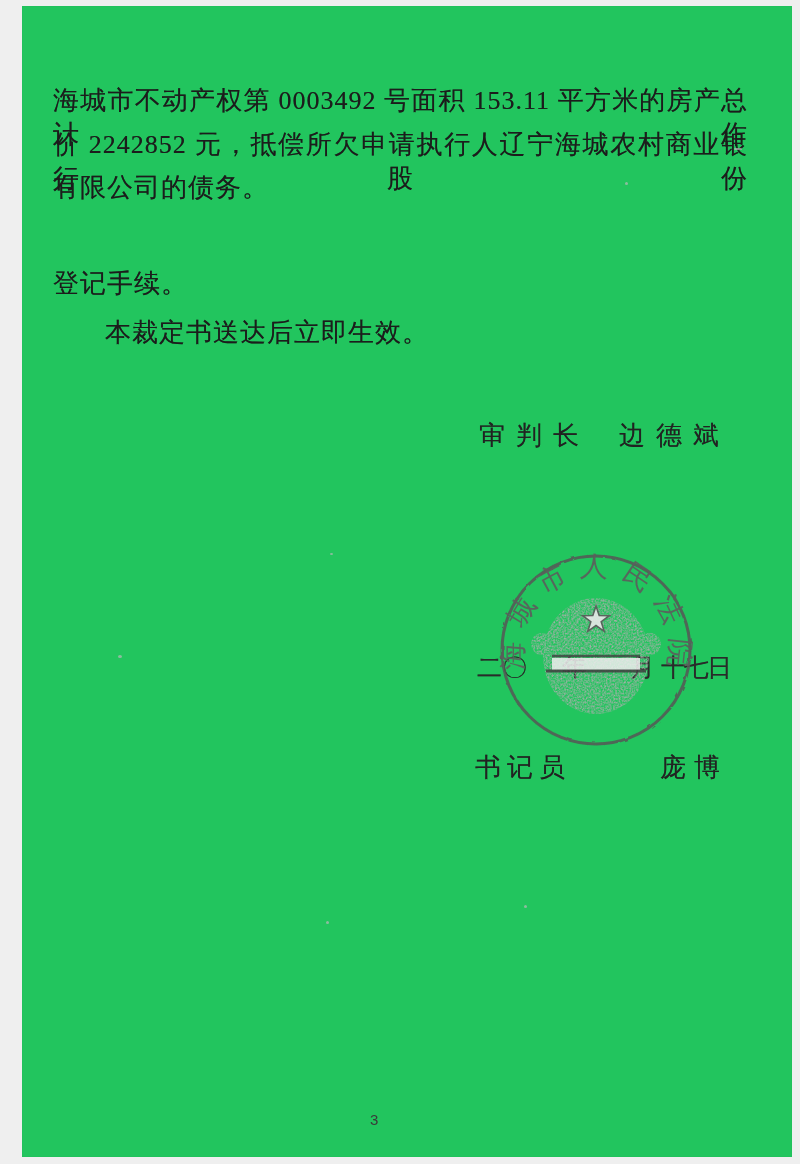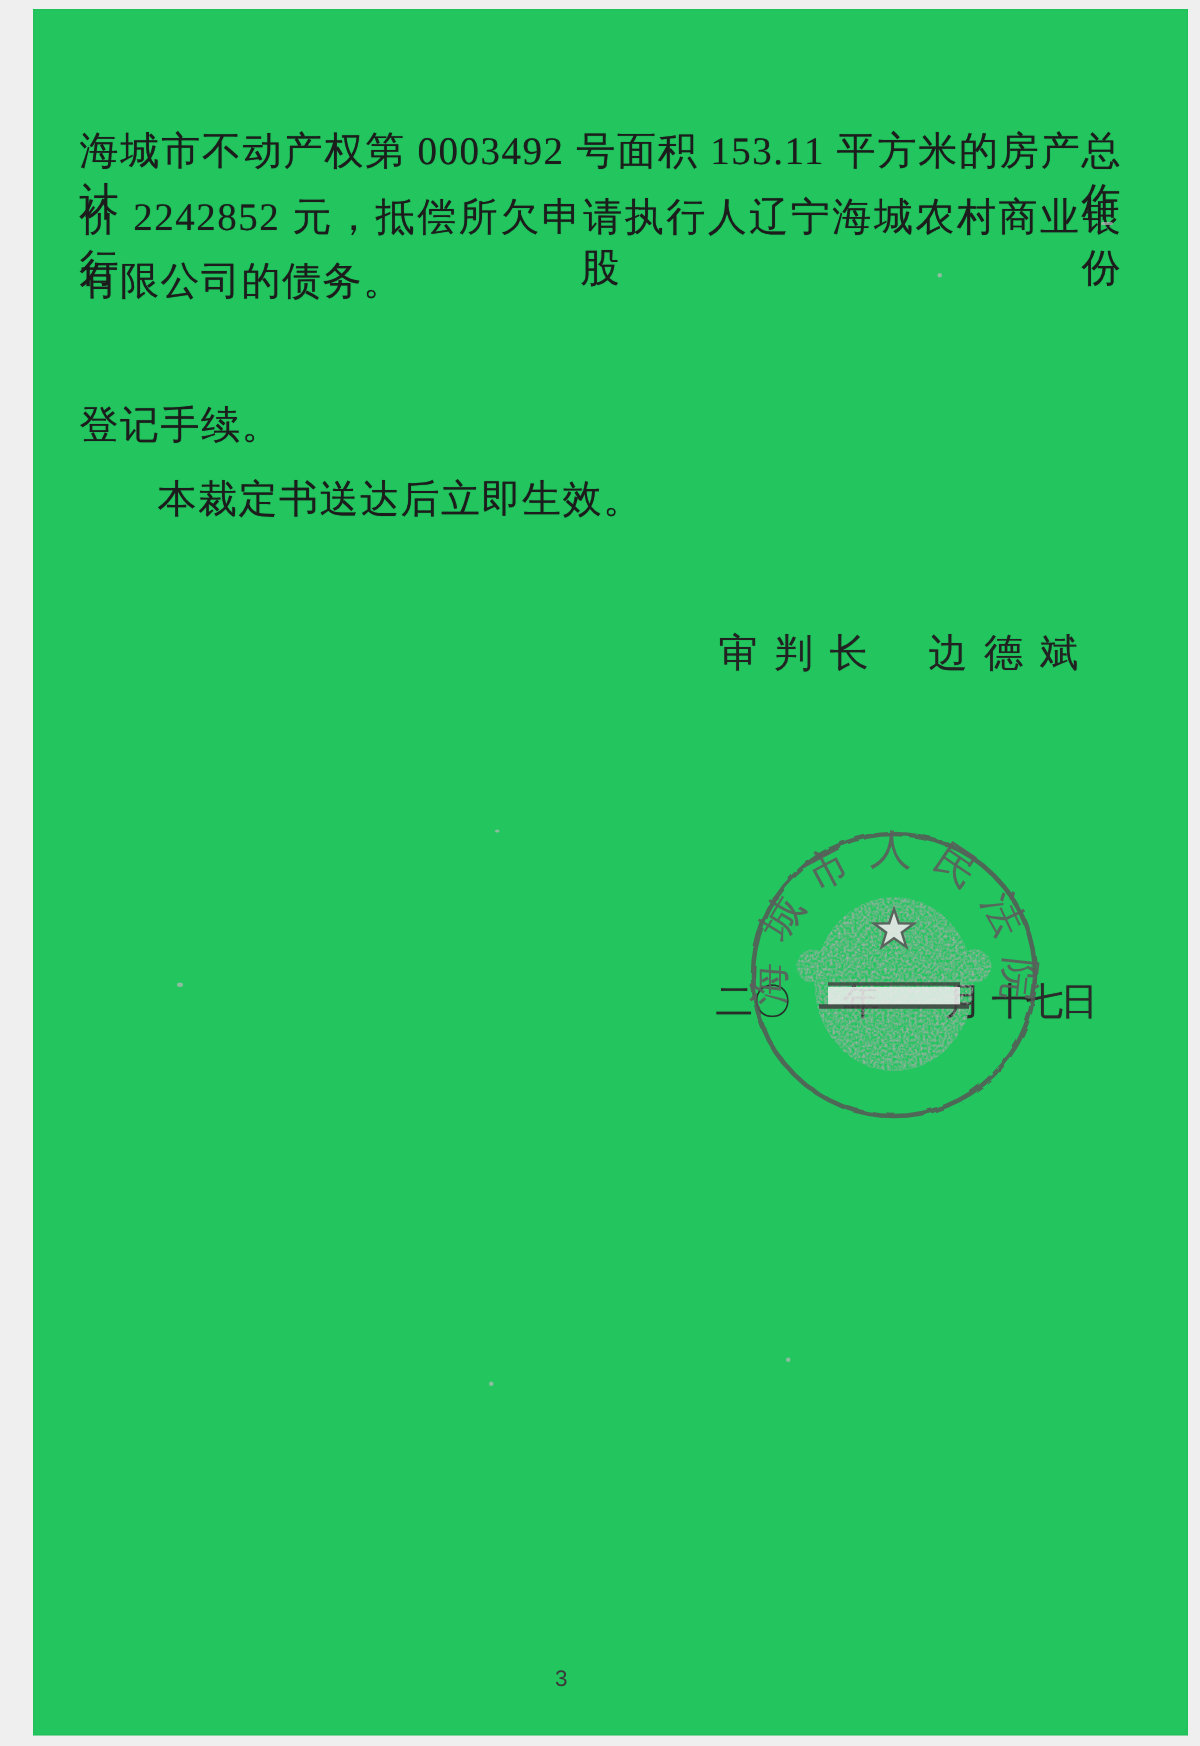--- a/index.html
+++ b/index.html
@@ -93,20 +93,23 @@
       <line x1="62" y1="112" x2="150" y2="112" stroke="#3f3f3f" stroke-width="2.4" opacity="0.8"></line>
       <rect x="62" y="114" width="88" height="12" fill="#ededed" opacity="0.85"></rect>
       <line x1="56" y1="127" x2="156" y2="127" stroke="#3f3f3f" stroke-width="3" opacity="0.85"></line>
     </g>
 
     <text font-size="28" fill="#5d5d5d" opacity="0.9" style="letter-spacing:12px;font-family:'Liberation Serif','DejaVu Serif',serif;">
       <textPath href="#ringArc" xlink:href="#ringArc" startOffset="6">海城市人民法院</textPath>
     </text>
   </svg>
 
+  <div class="jrow" style="top:744px;left:453px">
+    <span class="ctitle">书记员</span><span class="cname">庞博</span>
+  </div>
 
   <div class="pagenum">3</div>
 
   <div class="speck" style="left:96px;top:649px;width:4px;height:3px"></div>
   <div class="speck" style="left:603px;top:176px;width:3px;height:3px"></div>
   <div class="speck" style="left:712px;top:142px;width:8px;height:2px;border-radius:1px"></div>
   <div class="speck" style="left:304px;top:915px;width:3px;height:3px"></div>
   <div class="speck" style="left:502px;top:899px;width:3px;height:3px"></div>
   <div class="speck" style="left:308px;top:547px;width:3px;height:2px"></div>
 </div>

